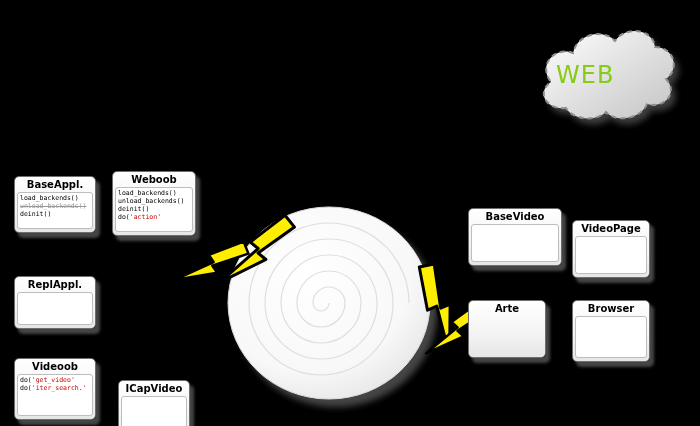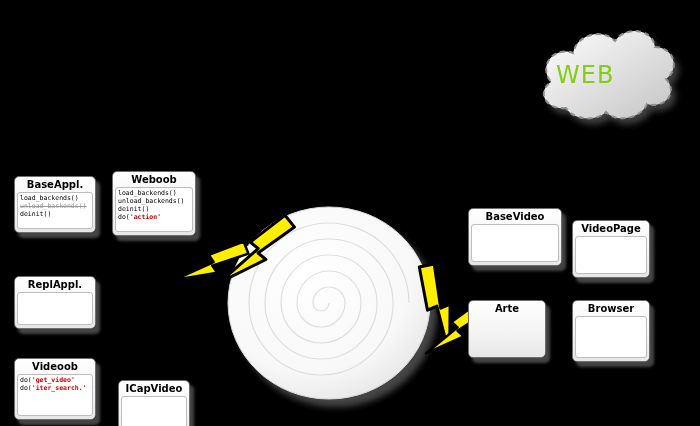--- a/index.html
+++ b/index.html
@@ -31,21 +31,21 @@
   .uml-body {
     flex:1; margin:1px 2px 3px 2px;
     background:#fff; border:1px solid #bdbdbd; border-radius:3px;
     padding:1px 2px;
     font-family:"DejaVu Sans Mono", monospace;
     font-size:6.5px; line-height:8px; color:#000;
     overflow:hidden;
   }
   .m { white-space:nowrap; }
   .muted { color:var(--muted-gray,#999999); text-decoration:line-through; }
-  .red { color:var(--accent-red,#cc0000);font-weight:bold; }
+  .red { color:var(--accent-red,#cc0000); }
 
   .bolt use {
     fill:var(--bolt-yellow,#ffee00);
     stroke:#000; stroke-width:3; stroke-linejoin:round;
   }
 
   #web-label {
     position:absolute; left:556px; top:61px; width:104px;
     text-align:left;
     font-size:24px; letter-spacing:1px; color:#84cc16;

